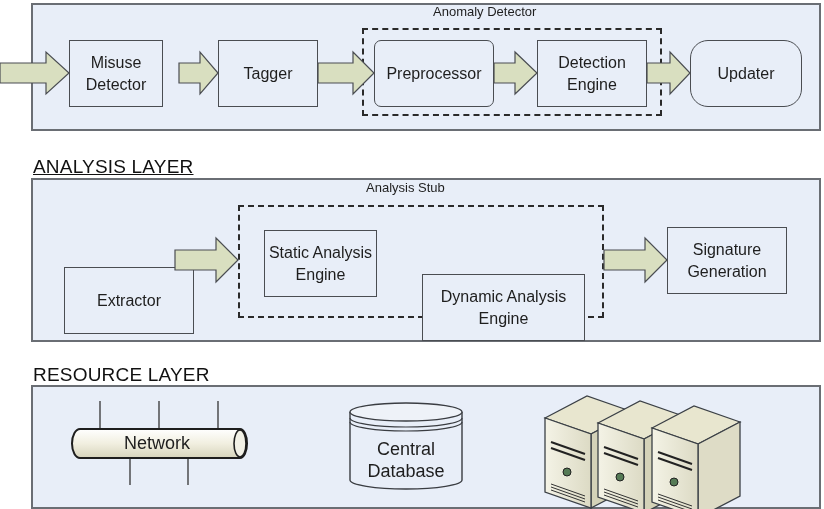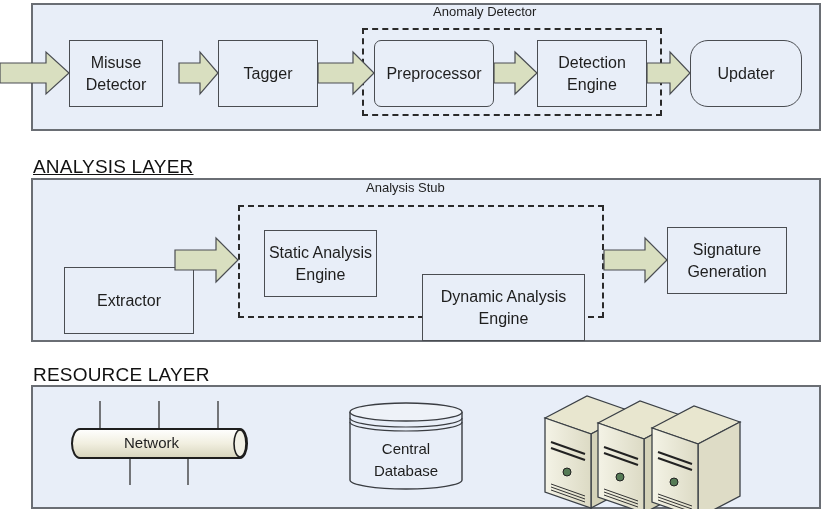--- a/index.html
+++ b/index.html
@@ -6,21 +6,21 @@
     body { width: 824px; height: 509px; position: relative; overflow: hidden;
            font-family: "Liberation Sans", sans-serif; color: #1a1a1a; }
     .layer { position: absolute; background: #e8eef8; border: 2px solid #6a6e74; box-sizing: border-box; }
     .layer-title { position: absolute; font-size: 19px; color: #111; letter-spacing: 0.2px; }
     .box { position: absolute; background: #e8eef8; border: 1.5px solid #4a4d52; box-sizing: border-box;
            display: flex; align-items: center; justify-content: center; text-align: center;
            font-size: 16px; line-height: 22px; color: #1e1e1e; white-space: pre-line; }
     .dashed { position: absolute; border: 2px dashed #2a2a2a; box-sizing: border-box; }
     .group-label { position: absolute; font-size: 13px; color: #1e1e1e; }
     svg.overlay { position: absolute; left: 0; top: 0; }
-    .center-label { position: absolute; font-size: 15px; color: #1e1e1e; text-align: center; white-space: pre-line; line-height: 22px; }
+    .center-label { position: absolute; font-size: 18px; color: #1e1e1e; text-align: center; white-space: pre-line; line-height: 22px; }
   </style>
 </head>
 <body>
 
 <div class="layer" style="left:31px; top:3px; width:790px; height:128px;"></div>
 <div class="dashed" style="left:362px; top:28px; width:300px; height:88px;"></div>
 <div class="group-label" style="left:433px; top:4px;">Anomaly Detector</div>
 
 <div class="box" style="left:69px; top:40px; width:94px; height:67px;">Misuse
 Detector</div>

